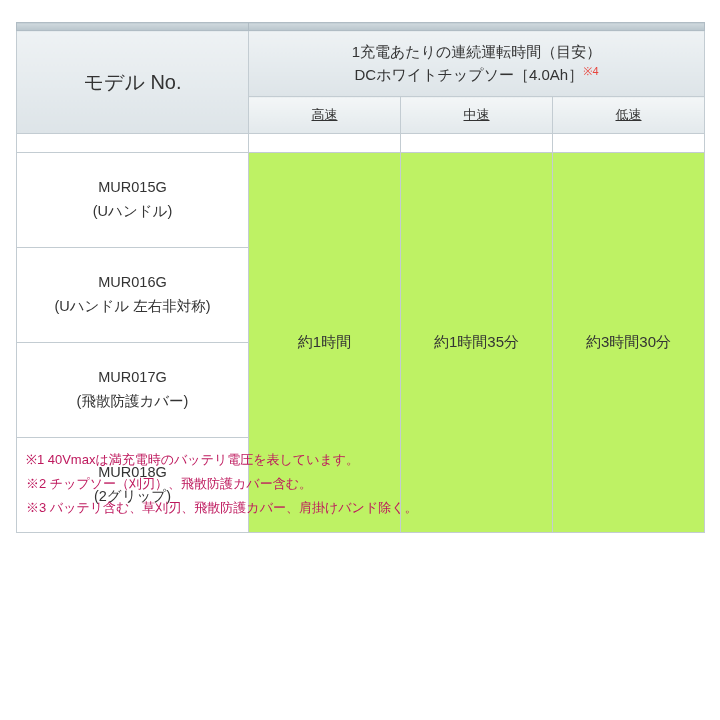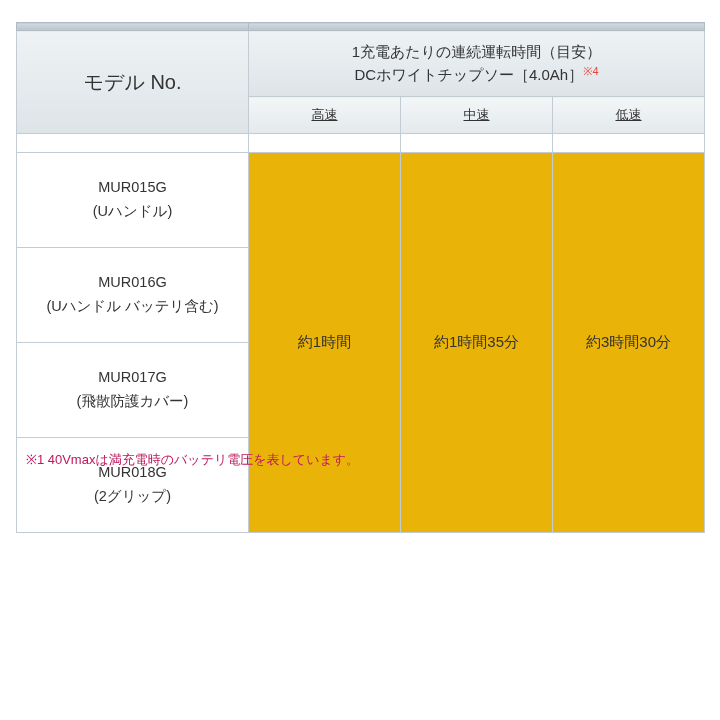--- a/index.html
+++ b/index.html
@@ -81,21 +81,21 @@
     padding: 14px 4px;
     height: 66px;
   }
   .model-name {
     display: block;
   }
   .model-sub {
     display: block;
   }
   .value-cell {
-    background: #eab308;
+    background: #bef264;
     font-size: 15px;
   }
   .notes {
     position: absolute;
     left: 26px;
     top: 448px;
     width: 640px;
   }
   .note-line {
     color: #be185d;
@@ -146,35 +146,37 @@
           <span class="model-name">MUR015G</span>
           <span class="model-sub">(Uハンドル)</span>
         </td>
         <td class="value-cell" rowspan="4">約1時間</td>
         <td class="value-cell" rowspan="4">約1時間35分</td>
         <td class="value-cell" rowspan="4">約3時間30分</td>
       </tr>
       <tr>
         <td class="model-cell">
           <span class="model-name">MUR016G</span>
-          <span class="model-sub">(Uハンドル バッテリ含む)</span>
+          <span class="model-sub">(Uハンドル 左右非対称)</span>
         </td>
       </tr>
       <tr>
         <td class="model-cell">
           <span class="model-name">MUR017G</span>
           <span class="model-sub">(飛散防護カバー)</span>
         </td>
       </tr>
       <tr>
         <td class="model-cell">
           <span class="model-name">MUR018G</span>
           <span class="model-sub">(2グリップ)</span>
         </td>
       </tr>
     </tbody>
   </table>
 
   <div class="notes">
     <div class="note-line">※1 40Vmaxは満充電時のバッテリ電圧を表しています。</div>
+    <div class="note-line">※2 チップソー（刈刃）、飛散防護カバー含む。</div>
+    <div class="note-line">※3 バッテリ含む、草刈刃、飛散防護カバー、肩掛けバンド除く。</div>
   </div>
 
 </div>
 
 </body></html>

